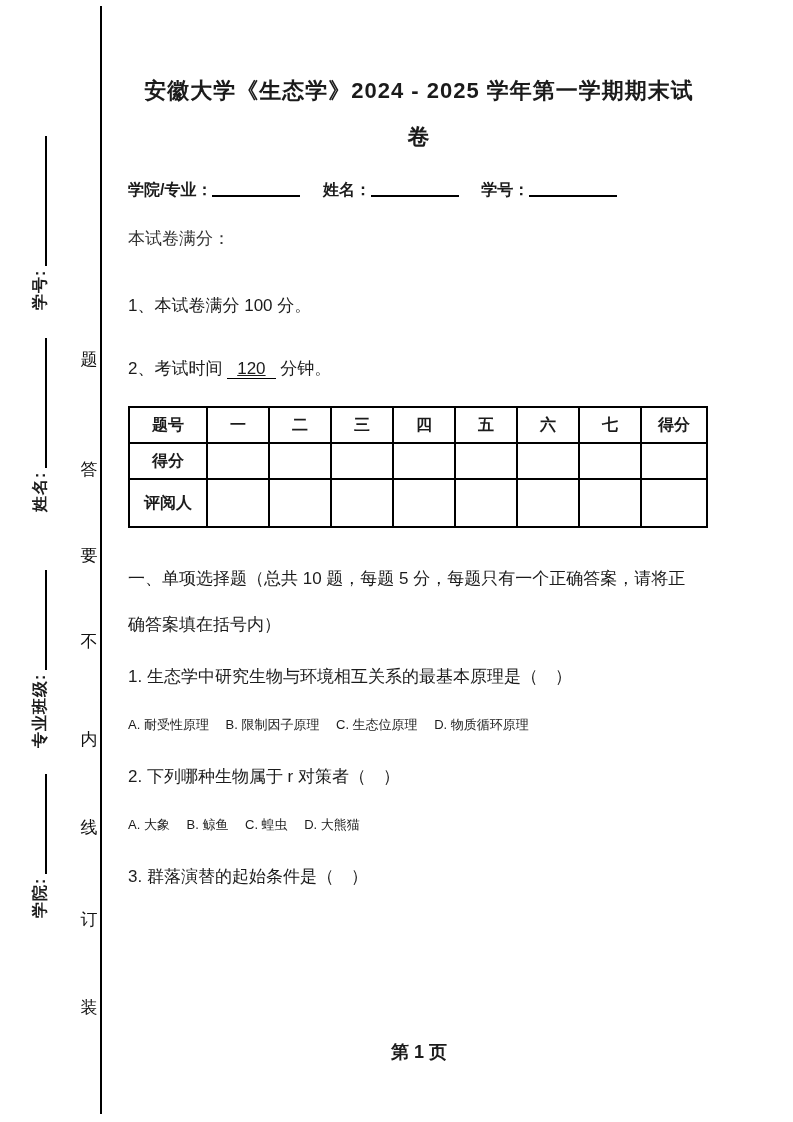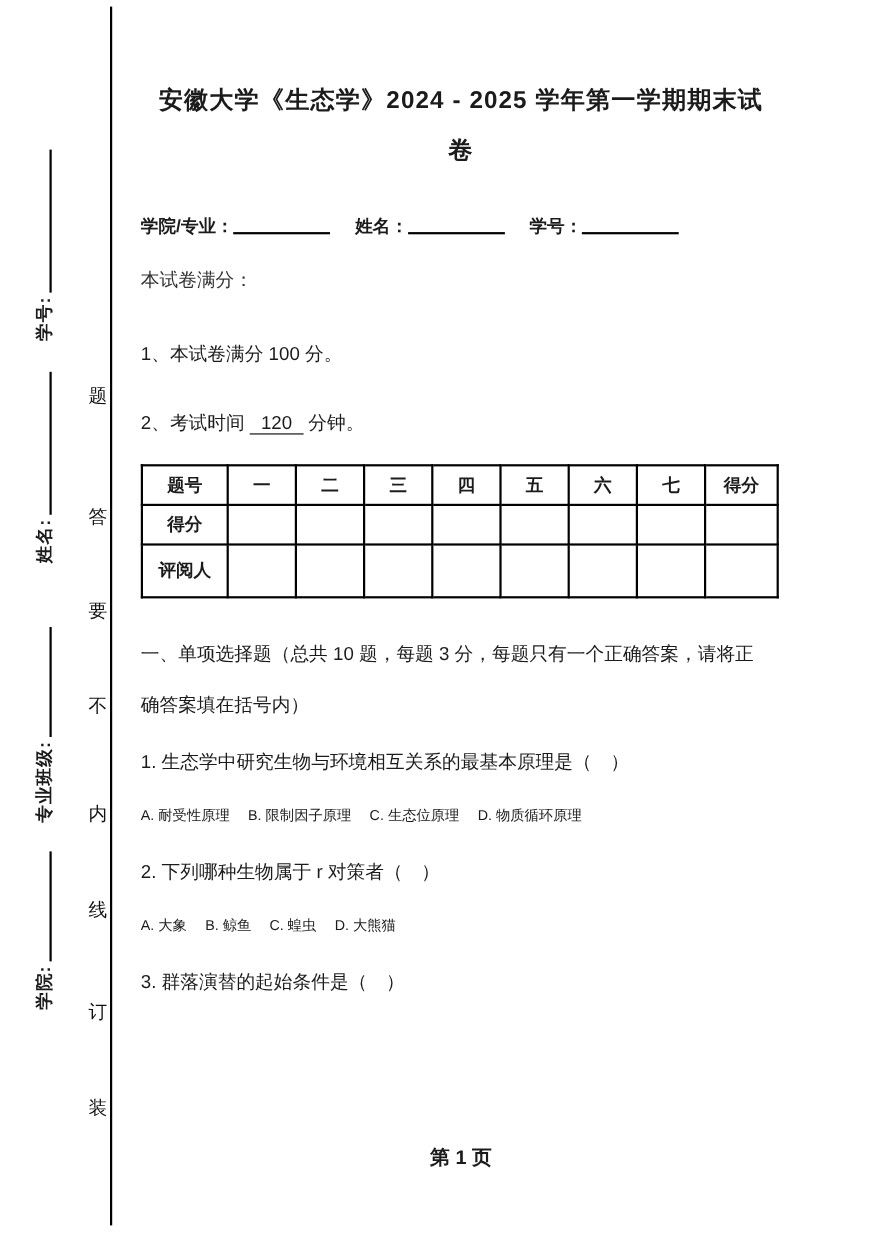--- a/index.html
+++ b/index.html
@@ -37,32 +37,32 @@
   
   .content {
     position:absolute; left:128px; top:0;
     width:582px; padding-top:68px;
   }
   .title {
     text-align:center; font-weight:bold;
     font-size:22px; line-height:46px; letter-spacing:1px;
   }
   .info-line {
-    margin-top:36px; font-size:16px; font-weight:bold;
+    margin-top:20px; font-size:16px; font-weight:bold;
     white-space:nowrap;
   }
   .info-group { margin-right:18px; }
   .info-blank {
     display:inline-block; width:88px; height:14px;
     border-bottom:2px solid #000; vertical-align:-2px;
   }
   .notice { margin-top:26px; font-size:17px; color:#333; }
   .note-item { margin-top:40px; font-size:17px; }
   .note-item.first { margin-top:44px; }
-  .u-num { border-bottom:1.5px solid #000; padding:0 10px; }
+  .u-num { border-bottom:1.5px solid #000; padding:0 10px;text-decoration:underline; }
 
   
   table.score {
     margin-top:26px; border-collapse:collapse;
     width:578px; table-layout:fixed;
   }
   table.score th, table.score td {
     border:2px solid #000; text-align:center;
     font-size:16px; font-weight:bold; padding:0;
   }
@@ -176,21 +176,21 @@
           <td></td>
           <td></td>
           <td></td>
           <td></td>
           <td></td>
           <td></td>
     </tr>
   </tbody>
     </table>
 
-  <div class="section-title">一、单项选择题（总共 10 题，每题 3 分，每题只有一个正确答案，请将正确答案填在括号内）</div>
+  <div class="section-title">一、单项选择题（总共 10 题，每题 5 分，每题只有一个正确答案，请将正确答案填在括号内）</div>
 
   <div class="question">1. 生态学中研究生物与环境相互关系的最基本原理是（　）</div>
   <div class="options">A. 耐受性原理　 B. 限制因子原理　 C. 生态位原理　 D. 物质循环原理</div>
 
   <div class="question">2. 下列哪种生物属于 r 对策者（　）</div>
   <div class="options">A. 大象　 B. 鲸鱼　 C. 蝗虫　 D. 大熊猫</div>
 
   <div class="question">3. 群落演替的起始条件是（　）</div>
 
 </div>

